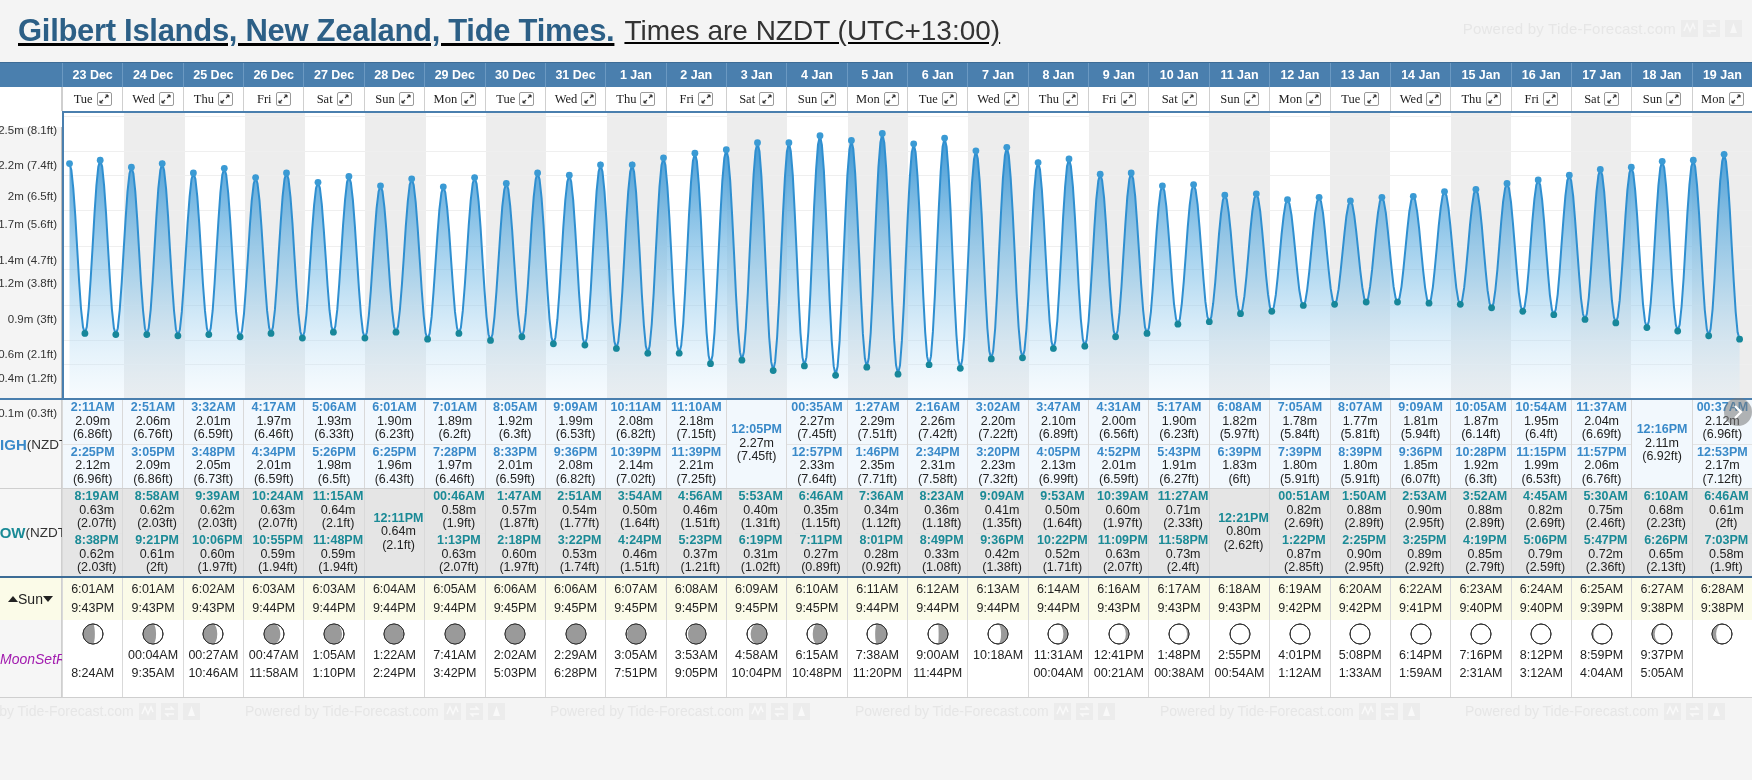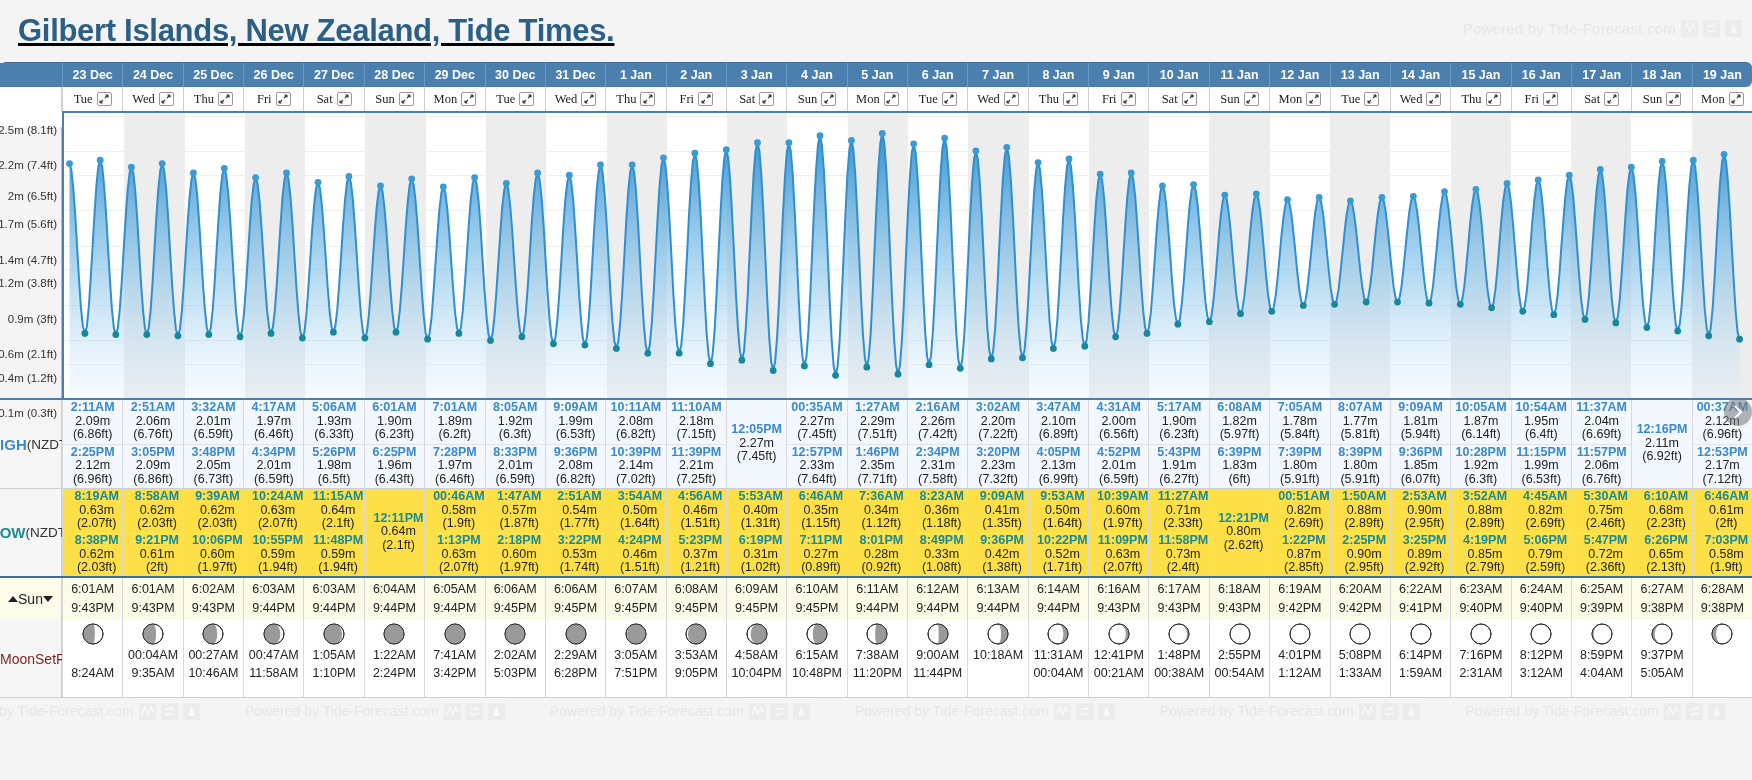--- a/index.html
+++ b/index.html
@@ -36,21 +36,20 @@
     width: 17px; height: 17px; background: #ececec;
     display: inline-block; position: relative;
   }
   .pw-badge svg { display:block; }
 
   
   .datebar {
     display: flex; height: 25px;
     background: #4a7fae; color: #fff;
     border-top: 1px solid #3d6c96;
-    border-radius: 6px;
   }
   .corner-cell { width: 62px; flex: none; background: #4a7fae; }
   .datebar .dcell {
     flex: 1 1 0; min-width: 0;
     display: flex; align-items: center; justify-content: center;
     font-size: 12.5px; font-weight: bold;
     border-left: 1px solid #6b99c2;
     white-space: nowrap; overflow: hidden;
   }
 
@@ -110,21 +109,21 @@
   .high-label .rl-main { color: #3a8ac9; }
   .low-label  .rl-main { color: #1a8a96; text-align: center; }
 
   .tcell {
     flex: 1 1 0; min-width: 0;
     border-left: 1px solid #d9d9d9;
     display: flex; flex-direction: column; justify-content: center;
     overflow: hidden;
   }
   .high-row .tcell { background: #f2f8fd; }
-  .low-row  .tcell { background: #fde047; padding-left: 8px; }
+  .low-row  .tcell { background: #e5e5e5; padding-left: 8px; }
   .entry {
     text-align: center; padding: 2px 0 3px;
     line-height: 1.08;
   }
   .entry + .entry { border-top: 1px solid #e3e3e3; }
   .high-row .entry { height: 50%; display:flex; flex-direction:column; justify-content:center; }
   .low-row  .entry { height: 50%; display:flex; flex-direction:column; justify-content:center; }
   .e-time { font-size: 12.5px; font-weight: bold; white-space: nowrap; }
   .high-row .e-time { color: #3a8ac9; }
   .low-row  .e-time { color: #1a8a96; }
@@ -152,21 +151,21 @@
     border-right: 5px solid transparent;
   }
   .arrow-up { border-bottom: 6px solid #222; }
   .arrow-dn { border-top: 6px solid #222; }
 
   
   .moon-row { display: flex; height: 78px; border-bottom: 1px solid #cfcfcf; }
   .moon-row .rowlabel {
     background:#f6f6f6; justify-content: space-around; padding: 4px 0;
   }
-  .moon-row .rowlabel span { font-size: 14px; color: #7f1d1d; }
+  .moon-row .rowlabel span { font-size: 14px; color: #a21caf; font-style: italic; }
   .moon-row .mcell {
     flex: 1 1 0; min-width: 0; background: #fff;
     border-left: 1px solid #d9d9d9;
     display: flex; flex-direction: column;
     align-items: center; justify-content: flex-start;
     font-size: 12.5px; color: #222;
     white-space: nowrap; overflow: hidden; padding-top: 3px;
   }
   .moon-icon { width: 22px; height: 22px; flex: none; margin-bottom: 2px; }
   .m-times { display:flex; flex-direction:column; align-items:center; gap:1px; line-height:1.35; }
@@ -190,20 +189,21 @@
     z-index: 40;
   }
 </style>
 </head>
 <body>
 
 <div class="page">
 
   <div class="header">
     <span class="title-main">Gilbert Islands, New Zealand, Tide Times.</span>
+    <span class="title-sub">Times are NZDT (UTC+13:00)</span>
     <div class="powered">
       <span class="powered-text">Powered by Tide-Forecast.com</span>
       <span class="pw-badge">
         <svg width="17" height="17" viewBox="0 0 17 17">
             <path d="M3 11 L6 4 L9 11 L12 4 L14 9" stroke="#f7f7f7" stroke-width="1.6" fill="none"></path>
           </svg>
       </span>
       <span class="pw-badge">
         <svg width="17" height="17" viewBox="0 0 17 17">
             <path d="M4 6 h8 l-2.5-2.5 M13 11 H5 l2.5 2.5" stroke="#f7f7f7" stroke-width="1.5" fill="none"></path>

